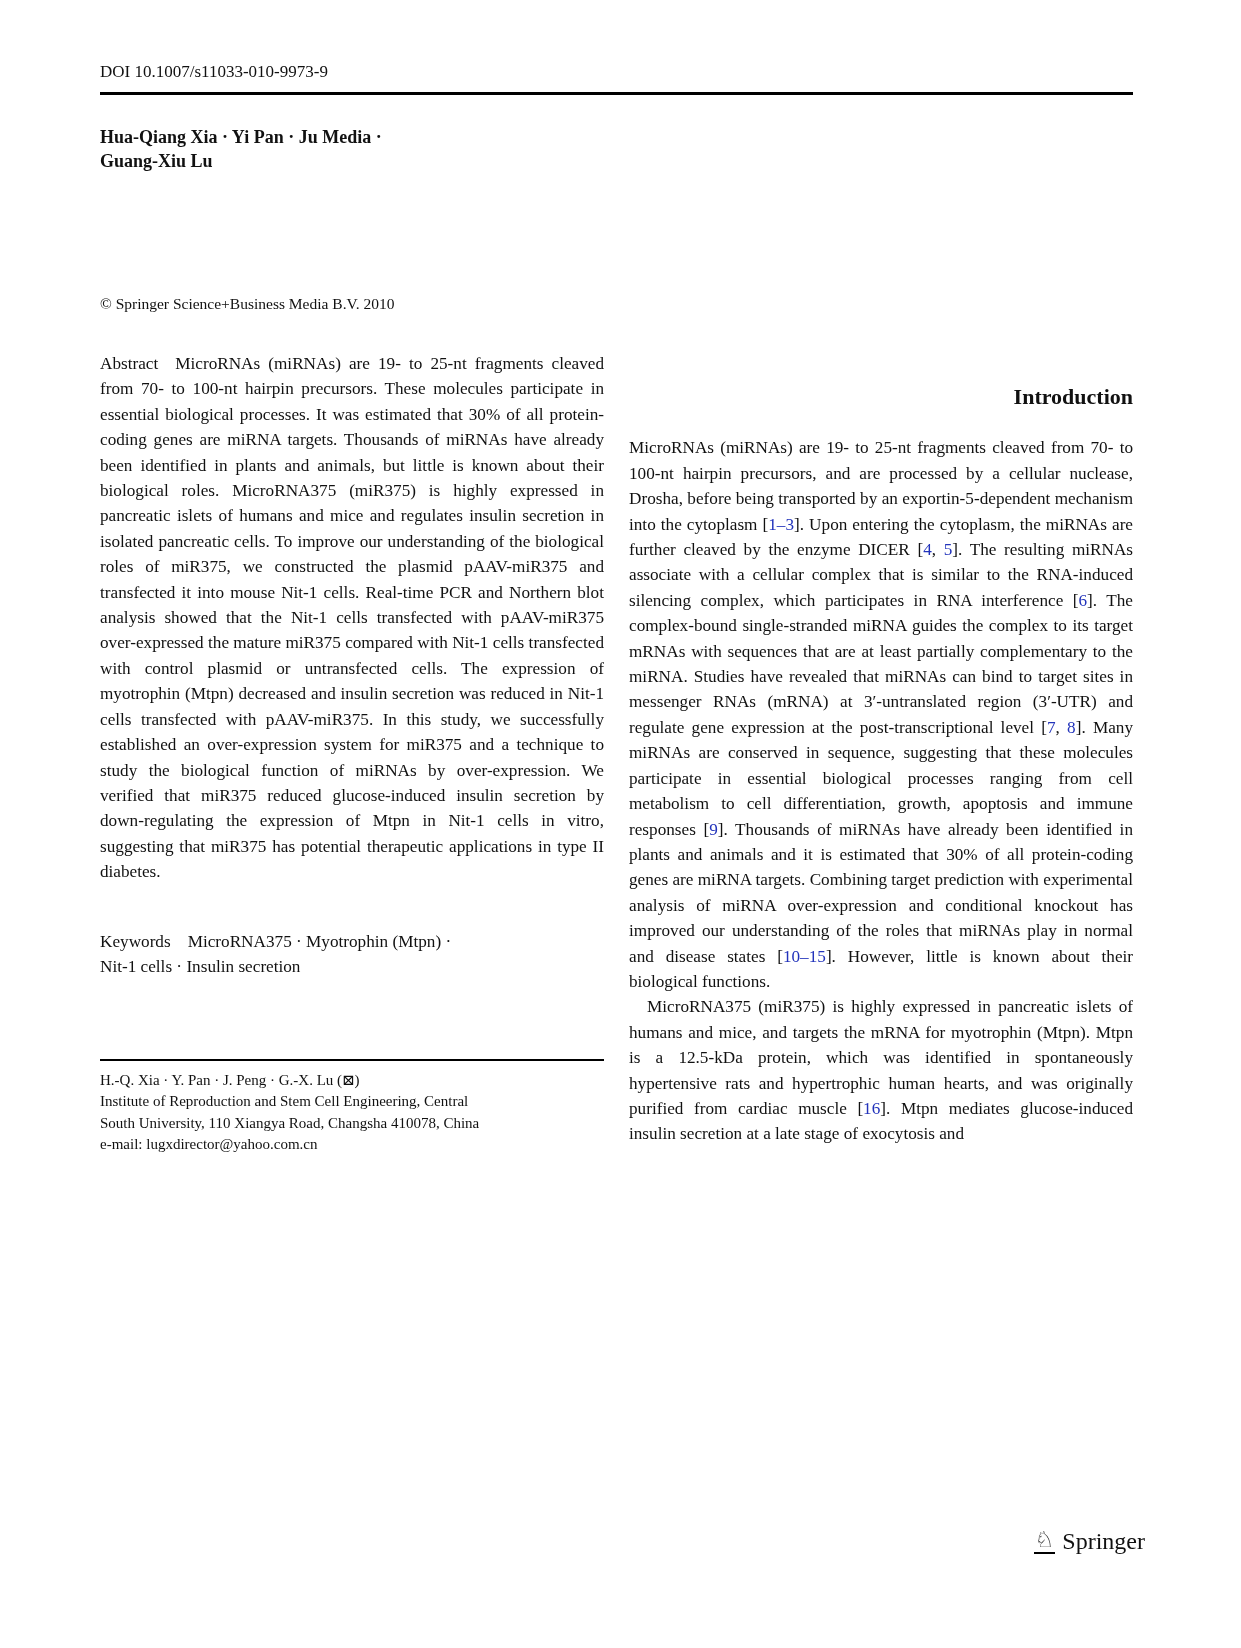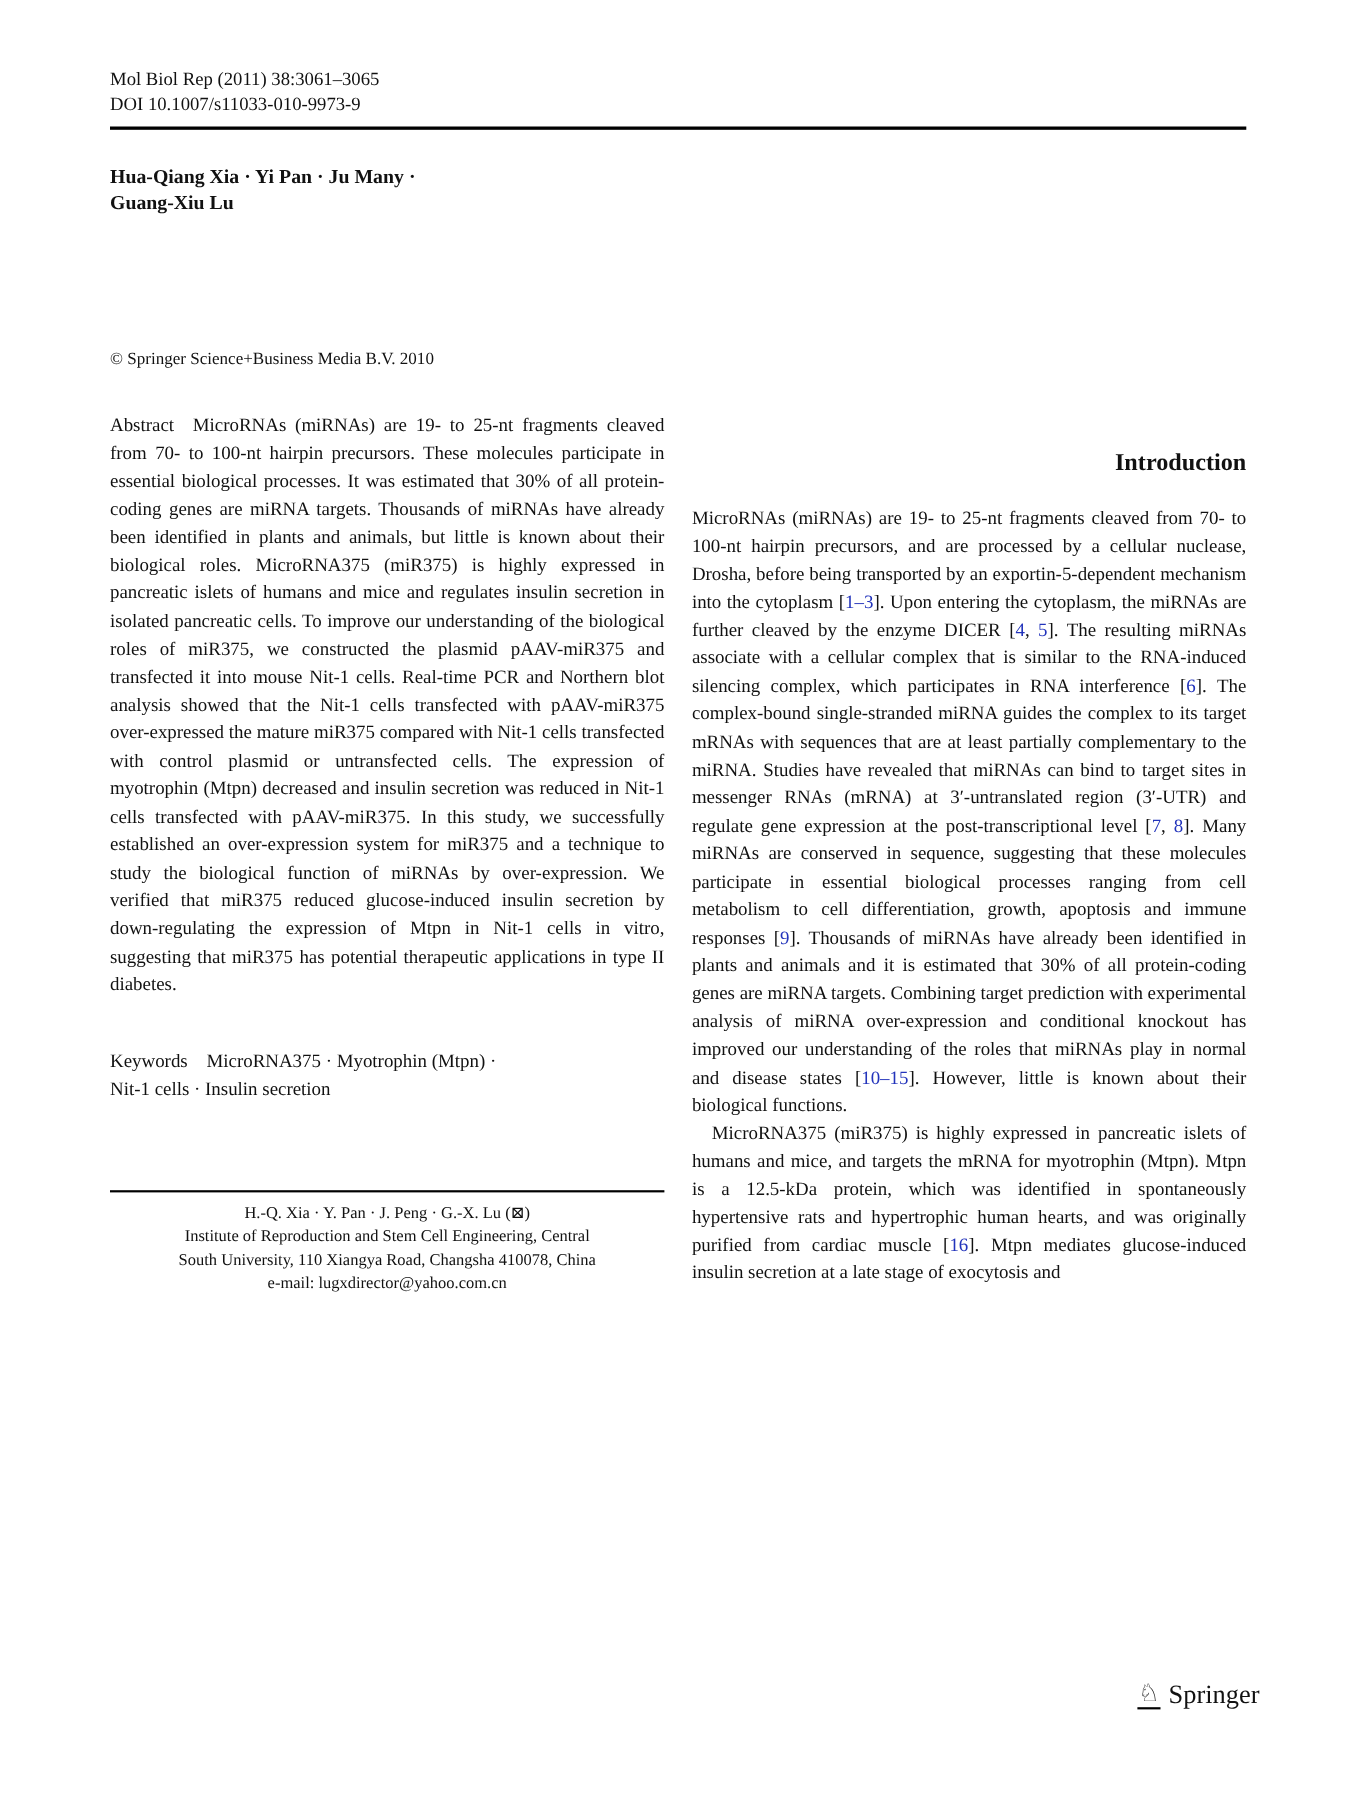--- a/index.html
+++ b/index.html
@@ -60,21 +60,21 @@
     text-align: justify;
   }
   .runhead { font-weight: normal; margin-right: 17px; }
   .pre-wrap { white-space: pre-line; }
   .keywords {
     margin-top: 44px;
     text-align: left;
   }
   .footnote {
     margin-top: 80px;
-    text-align: center;
+    text-align: left;
     font-size: 15px;
     line-height: 21.5px;
   }
   .footnote-rule {
     height: 1.5px;
     background: #000;
     border: 0;
     margin-bottom: 9px;
   }
   .intro-heading {
@@ -107,28 +107,27 @@
     font-family: "Liberation Serif", serif;
     line-height: 26px;
   }
 </style>
 </head>
 <body>
 
 <div class="content">
 
   <div class="journal-header">
-    <div>Mol Biol Rep (2011) 38:3061–3065</div>
     <div>DOI 10.1007/s11033-010-9973-9</div>
   </div>
 
   <hr class="header-rule">
 
 
-  <div class="authors">Hua-Qiang Xia · Yi Pan · Ju Many ·
+  <div class="authors">Hua-Qiang Xia · Yi Pan · Ju Media ·
 Guang-Xiu Lu</div>
 
   <div class="received-block">
     <div>© Springer Science+Business Media B.V. 2010</div>
   </div>
 
   <div class="columns">
 
     <div class="col">
       <p>

